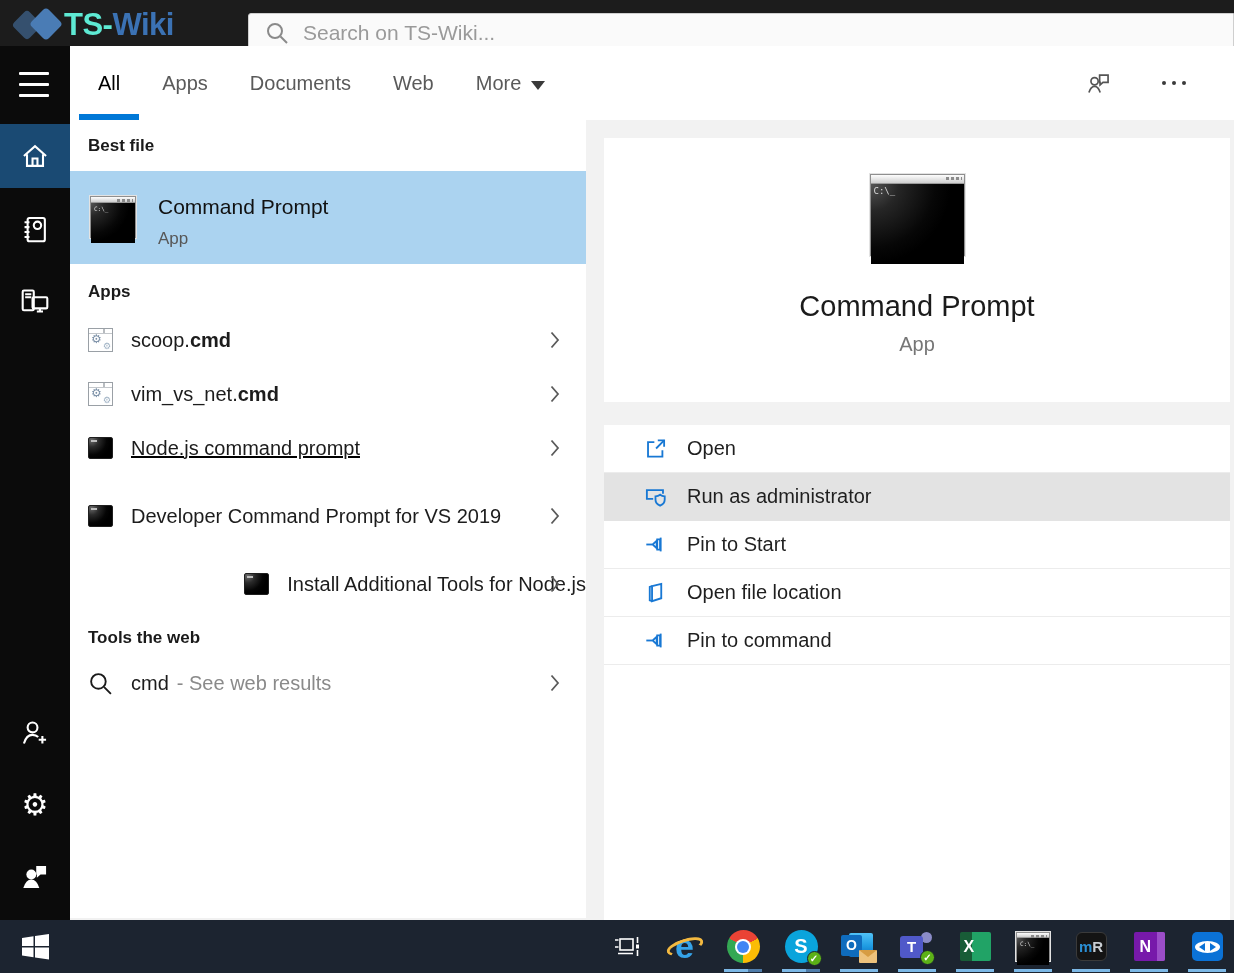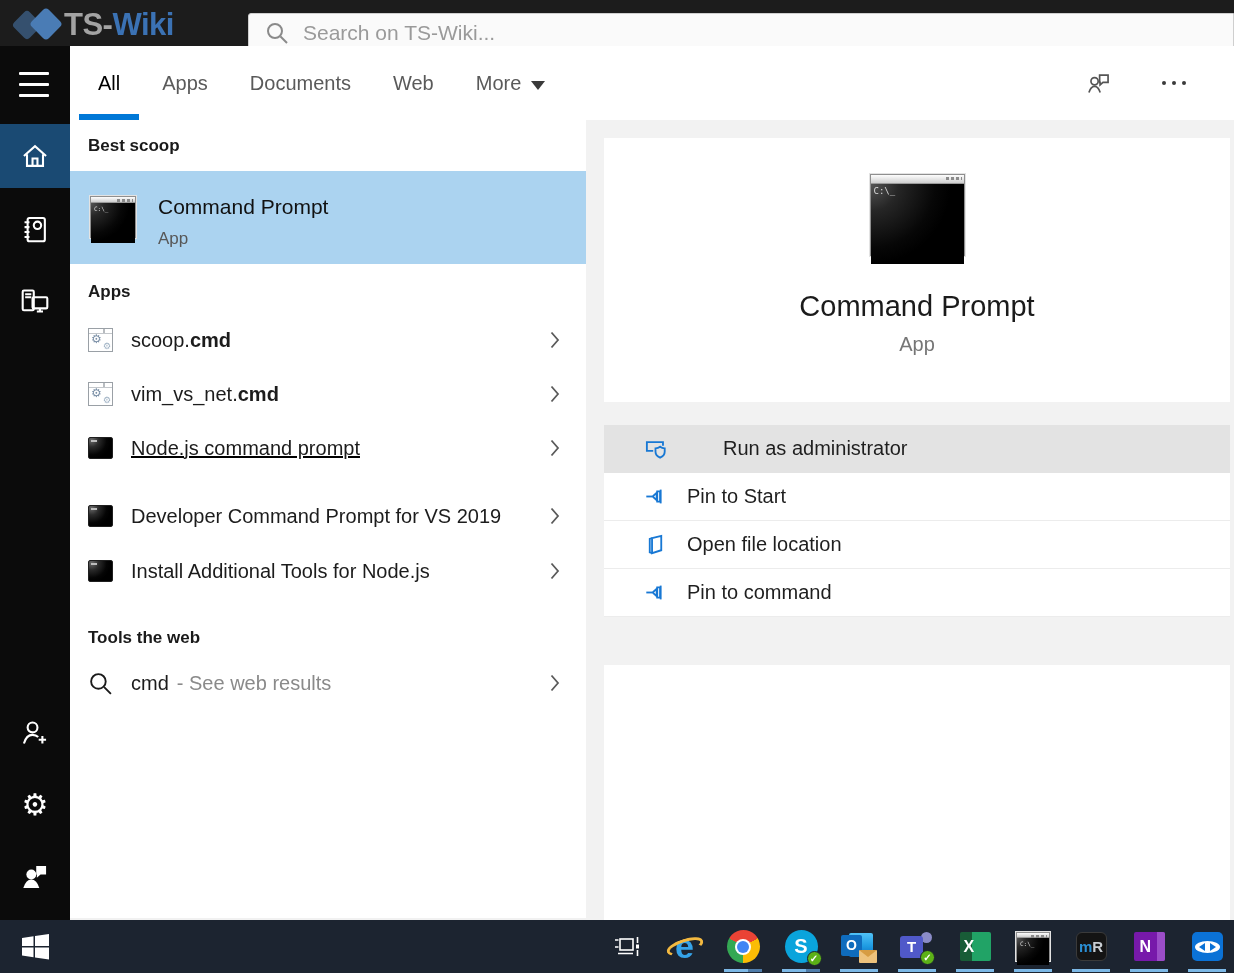--- a/index.html
+++ b/index.html
@@ -6,21 +6,21 @@
   *{box-sizing:border-box;}
   .screen{position:relative;width:1234px;height:973px;margin:0 auto;background:#fff;overflow:hidden;
           font-family:"Liberation Sans",sans-serif;-webkit-font-smoothing:antialiased;}
 
   
   .browser-bar{position:absolute;left:0;top:0;width:1234px;height:46px;background:#1c1c1c;}
   .logo-mark{position:absolute;left:14px;top:6px;width:46px;height:36px;}
   .logo-shape-a{position:absolute;left:2px;top:8px;width:22px;height:22px;background:#35506e;transform:rotate(45deg);border-radius:4px;}
   .logo-shape-b{position:absolute;left:20px;top:6px;width:24px;height:24px;background:#4a7cb5;transform:rotate(45deg);border-radius:4px;}
   .logo-text{position:absolute;left:64px;top:7px;font-size:31px;font-weight:bold;letter-spacing:-0.5px;}
-  .logo-text .lt-a{color:#a3a3a3;}
+  .logo-text .lt-a{color:#5eead4;}
   .logo-text .lt-b{color:#3b72b4;}
   .browser-search{position:absolute;left:248px;top:13px;right:0;height:40px;background:#fafafa;
                   border:1px solid #cfcfcf;border-radius:3px 0 0 0;display:flex;align-items:center;padding-left:16px;}
   .browser-search .placeholder{color:#9a9a9a;font-size:21px;margin-left:14px;white-space:nowrap;}
 
   
   .site-sidebar{position:absolute;left:0;top:46px;width:70px;height:874px;background:#0b0b0b;}
   .hamburger{position:absolute;left:19px;top:26px;width:32px;height:24px;cursor:pointer;}
   .hamburger div{width:30px;height:3px;background:#fff;border-radius:1px;margin-bottom:8px;}
   .side-item{position:absolute;left:0;width:70px;height:64px;display:flex;align-items:center;justify-content:center;}
@@ -82,21 +82,21 @@
 
   
   .right-pane{position:absolute;left:586px;top:120px;width:648px;height:800px;background:#f2f2f2;}
   .hero{position:absolute;left:18px;top:18px;width:626px;height:264px;background:#fff;}
   .hero-icon-wrap{margin-top:36px;}
   .hero-title{margin-top:34px;text-align:center;font-size:29px;color:#1b1b1b;}
   .hero-sub{margin-top:10px;text-align:center;font-size:20px;color:#767676;}
   .actions{position:absolute;left:18px;top:305px;width:626px;}
   .action-row{height:48px;background:#fff;display:flex;align-items:center;padding-left:40px;
               border-bottom:1px solid #ececec;cursor:pointer;}
-  .action-row.highlighted{background:#e3e3e3;border-bottom-color:#e3e3e3;gap:36px;}
+  .action-row.highlighted{background:#e3e3e3;border-bottom-color:#e3e3e3;}
   .action-row .a-label{margin-left:20px;font-size:20px;color:#1f1f1f;}
   .right-filler{position:absolute;left:18px;top:545px;width:626px;height:255px;background:#fff;}
 
   
   .taskbar{position:absolute;left:0;top:920px;width:1234px;height:53px;background:#1c2430;}
   .start-btn{position:absolute;left:0;top:0;width:70px;height:53px;display:flex;align-items:center;justify-content:center;cursor:pointer;}
   .tb-items{position:absolute;left:598px;top:0;height:53px;display:flex;}
   .tb-btn{position:relative;width:58px;height:53px;display:flex;align-items:center;justify-content:center;cursor:pointer;}
   .tb-ind{position:absolute;left:10px;right:10px;bottom:1px;height:3px;background:#7cb8e6;}
   .tb-ind .multi{position:absolute;right:0;top:0;width:14px;height:3px;background:#4f7ca9;}
@@ -257,21 +257,21 @@
       </span>
       <div class="dots">
           <i></i>
           <i></i>
           <i></i>
         </div>
     </div>
   </div>
 
   <div class="left-pane">
-    <div class="sec-header" style="top:16px;">Best scoop</div>
+    <div class="sec-header" style="top:16px;">Best file</div>
 
     <div class="bm-row">
       <div class="cmdwin bm-icon">
         <div class="bar"></div>
           <div class="body">
             <span class="prompt">C:\_</span>
           </div>
       </div>
       <div class="bm-title">Command Prompt</div>
       <div class="bm-sub">App</div>
@@ -318,21 +318,21 @@
     <div class="lrow" style="top:355px;height:82px;">
       <div class="cmdtile"></div>
       <div class="label"><span>Developer Command Prompt for VS 2019</span><b></b></div>
       <span class="chev">
         <svg width="10" height="18" viewBox="0 0 10 18" fill="none" stroke="#5a5a5a" stroke-width="1.8">
             <polyline points="1.5,1.5 8,9 1.5,16.5"></polyline>
           </svg>
       </span>
     </div>
 
-    <div class="lrow" style="top:424px;height:54px;">
+    <div class="lrow" style="top:437px;height:54px;justify-content:flex-end;">
       <div class="cmdtile"></div>
       <div class="label"><span>Install Additional Tools for Node.js</span><b></b></div>
       <span class="chev">
         <svg width="10" height="18" viewBox="0 0 10 18" fill="none" stroke="#5a5a5a" stroke-width="1.8">
             <polyline points="1.5,1.5 8,9 1.5,16.5"></polyline>
           </svg>
       </span>
     </div>
 
     <div class="sec-header" style="top:508px;">Tools the web</div>
@@ -372,20 +372,30 @@
             <div class="body">
               <span class="prompt">C:\_</span>
             </div>
         </div>
       </div>
       <div class="hero-title">Command Prompt</div>
       <div class="hero-sub">App</div>
     </div>
 
     <div class="actions">
+      <div class="action-row">
+        <span>
+          <svg width="23" height="23" viewBox="0 0 20 20" fill="none" stroke="#1878d4" stroke-width="1.6">
+            <path d="M9 4.5 H3.5 V17 H16 V11.5"></path>
+              <path d="M12 3 H17.5 V8.5"></path>
+              <path d="M17.5 3 L10.5 10"></path>
+          </svg>
+        </span>
+        <span class="a-label">Open</span>
+      </div>
       <div class="action-row highlighted">
         <span>
           <svg width="23" height="23" viewBox="0 0 20 20" fill="none" stroke="#1878d4" stroke-width="1.6">
             <path d="M8 12 H2.5 V4.5 H16.5 V7.5"></path>
             <path d="M14 8.5 c1.2 1 2.5 1.4 4 1.4 v3 c0 2.5-1.6 4.1-4 5.1 c-2.4-1-4-2.6-4-5.1 v-3 c1.5 0 2.8-.4 4-1.4 Z"></path>
           </svg>
         </span>
         <span class="a-label">Run as administrator</span>
       </div>
       <div class="action-row">

